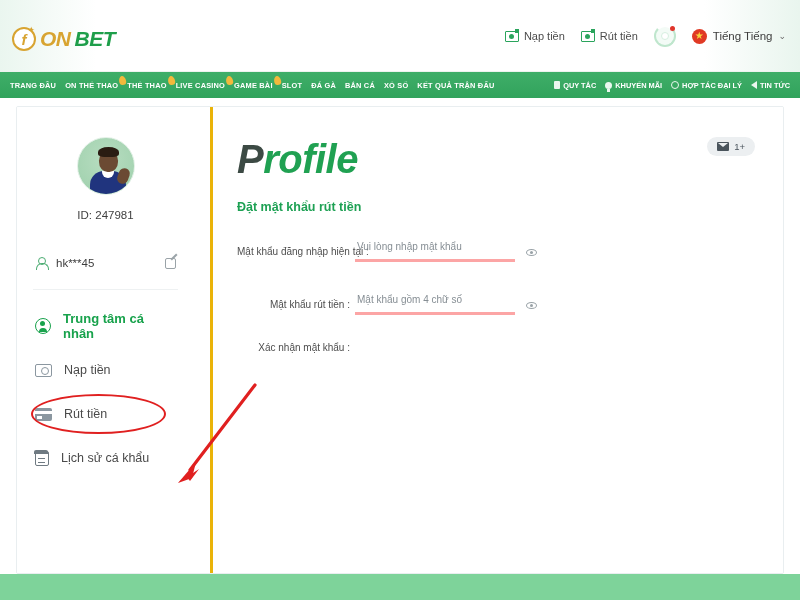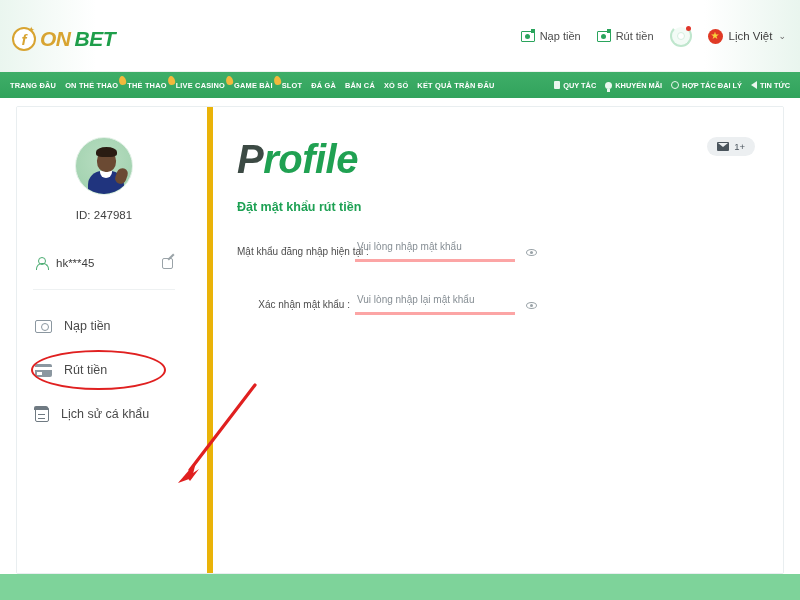--- a/index.html
+++ b/index.html
@@ -191,21 +191,21 @@
     border-radius: 2px;
     display: flex;
     overflow: hidden;
   }
 
   
   #sidebar {
     width: 196px;
     height: 100%;
     background: #ffffff;
-    border-right: 6px solid #eab308;
+    border-right: 3px solid #eab308;
     padding: 22px 16px 0 0;
     position: relative;
   }
   .avatar-wrap {
     display: flex; justify-content: center;
     margin-top: 8px;
   }
   .avatar {
     width: 58px; height: 58px;
     border-radius: 50%;
@@ -585,21 +585,21 @@
         <div class="hdr-link">
           <span class="money-icon"></span>
           <span>Rút tiền</span>
         </div>
         <div class="spin-icon">
           <span class="inner"></span>
           <span class="dot"></span>
         </div>
         <div class="lang">
           <span class="flag">★</span>
-          <span>Lịch Việt</span>
+          <span>Tiếng Tiếng</span>
           <span class="caret">⌄</span>
         </div>
       </div>
     </div>
   </div>
 
   <div id="nav">
     <div class="nav-left">
       <span class="nav-item"><span>TRANG ĐẦU</span></span>
       <span class="nav-item"><span>ON THỂ THAO</span><span class="hot-flame"></span></span>
@@ -649,20 +649,24 @@
       <div class="info-row first">
         <span class="ic-user"></span>
         <span class="ir-label">hk***45</span>
         <span class="ic-edit ir-action"></span>
       </div>
 
 
       <div class="divider"></div>
 
       <div class="menu">
+        <div class="menu-item active">
+          <span class="mi-circle"></span>
+          <span>Trung tâm cá nhân</span>
+        </div>
         <div class="menu-item">
           <span class="mi-deposit"></span>
           <span>Nạp tiền</span>
         </div>
         <div class="menu-item">
           <span class="mi-card"></span>
           <span>Rút tiền</span>
           <span class="annot-ellipse"></span>
         </div>
         <div class="menu-item">
@@ -686,27 +690,30 @@
       <div class="form">
 
         <div class="form-row">
           <div class="form-label">Mật khẩu đăng nhập hiện tại :</div>
           <div class="form-field">
             <input type="text" placeholder="Vui lòng nhập mật khẩu" style="">
             <span class="eye"></span>
           </div>
         </div>
 
+        <div class="form-row">
+          <div class="form-label">Mật khẩu rút tiền :</div>
+          <div class="form-field">
+            <input type="text" placeholder="Mật khẩu gồm 4 chữ số" style="">
+            <span class="eye"></span>
+          </div>
+        </div>
 
         <div class="form-row">
           <div class="form-label">Xác nhận mật khẩu :</div>
-          <div class="form-field">
-            <input type="text" placeholder="Vui lòng nhập lại mật khẩu" style="">
-            <span class="eye"></span>
-          </div>
         </div>
 
 
       </div>
     </div>
   </div>
 
   <div id="footer"></div>
 
   <svg id="arrow-svg" viewBox="0 0 800 600">

